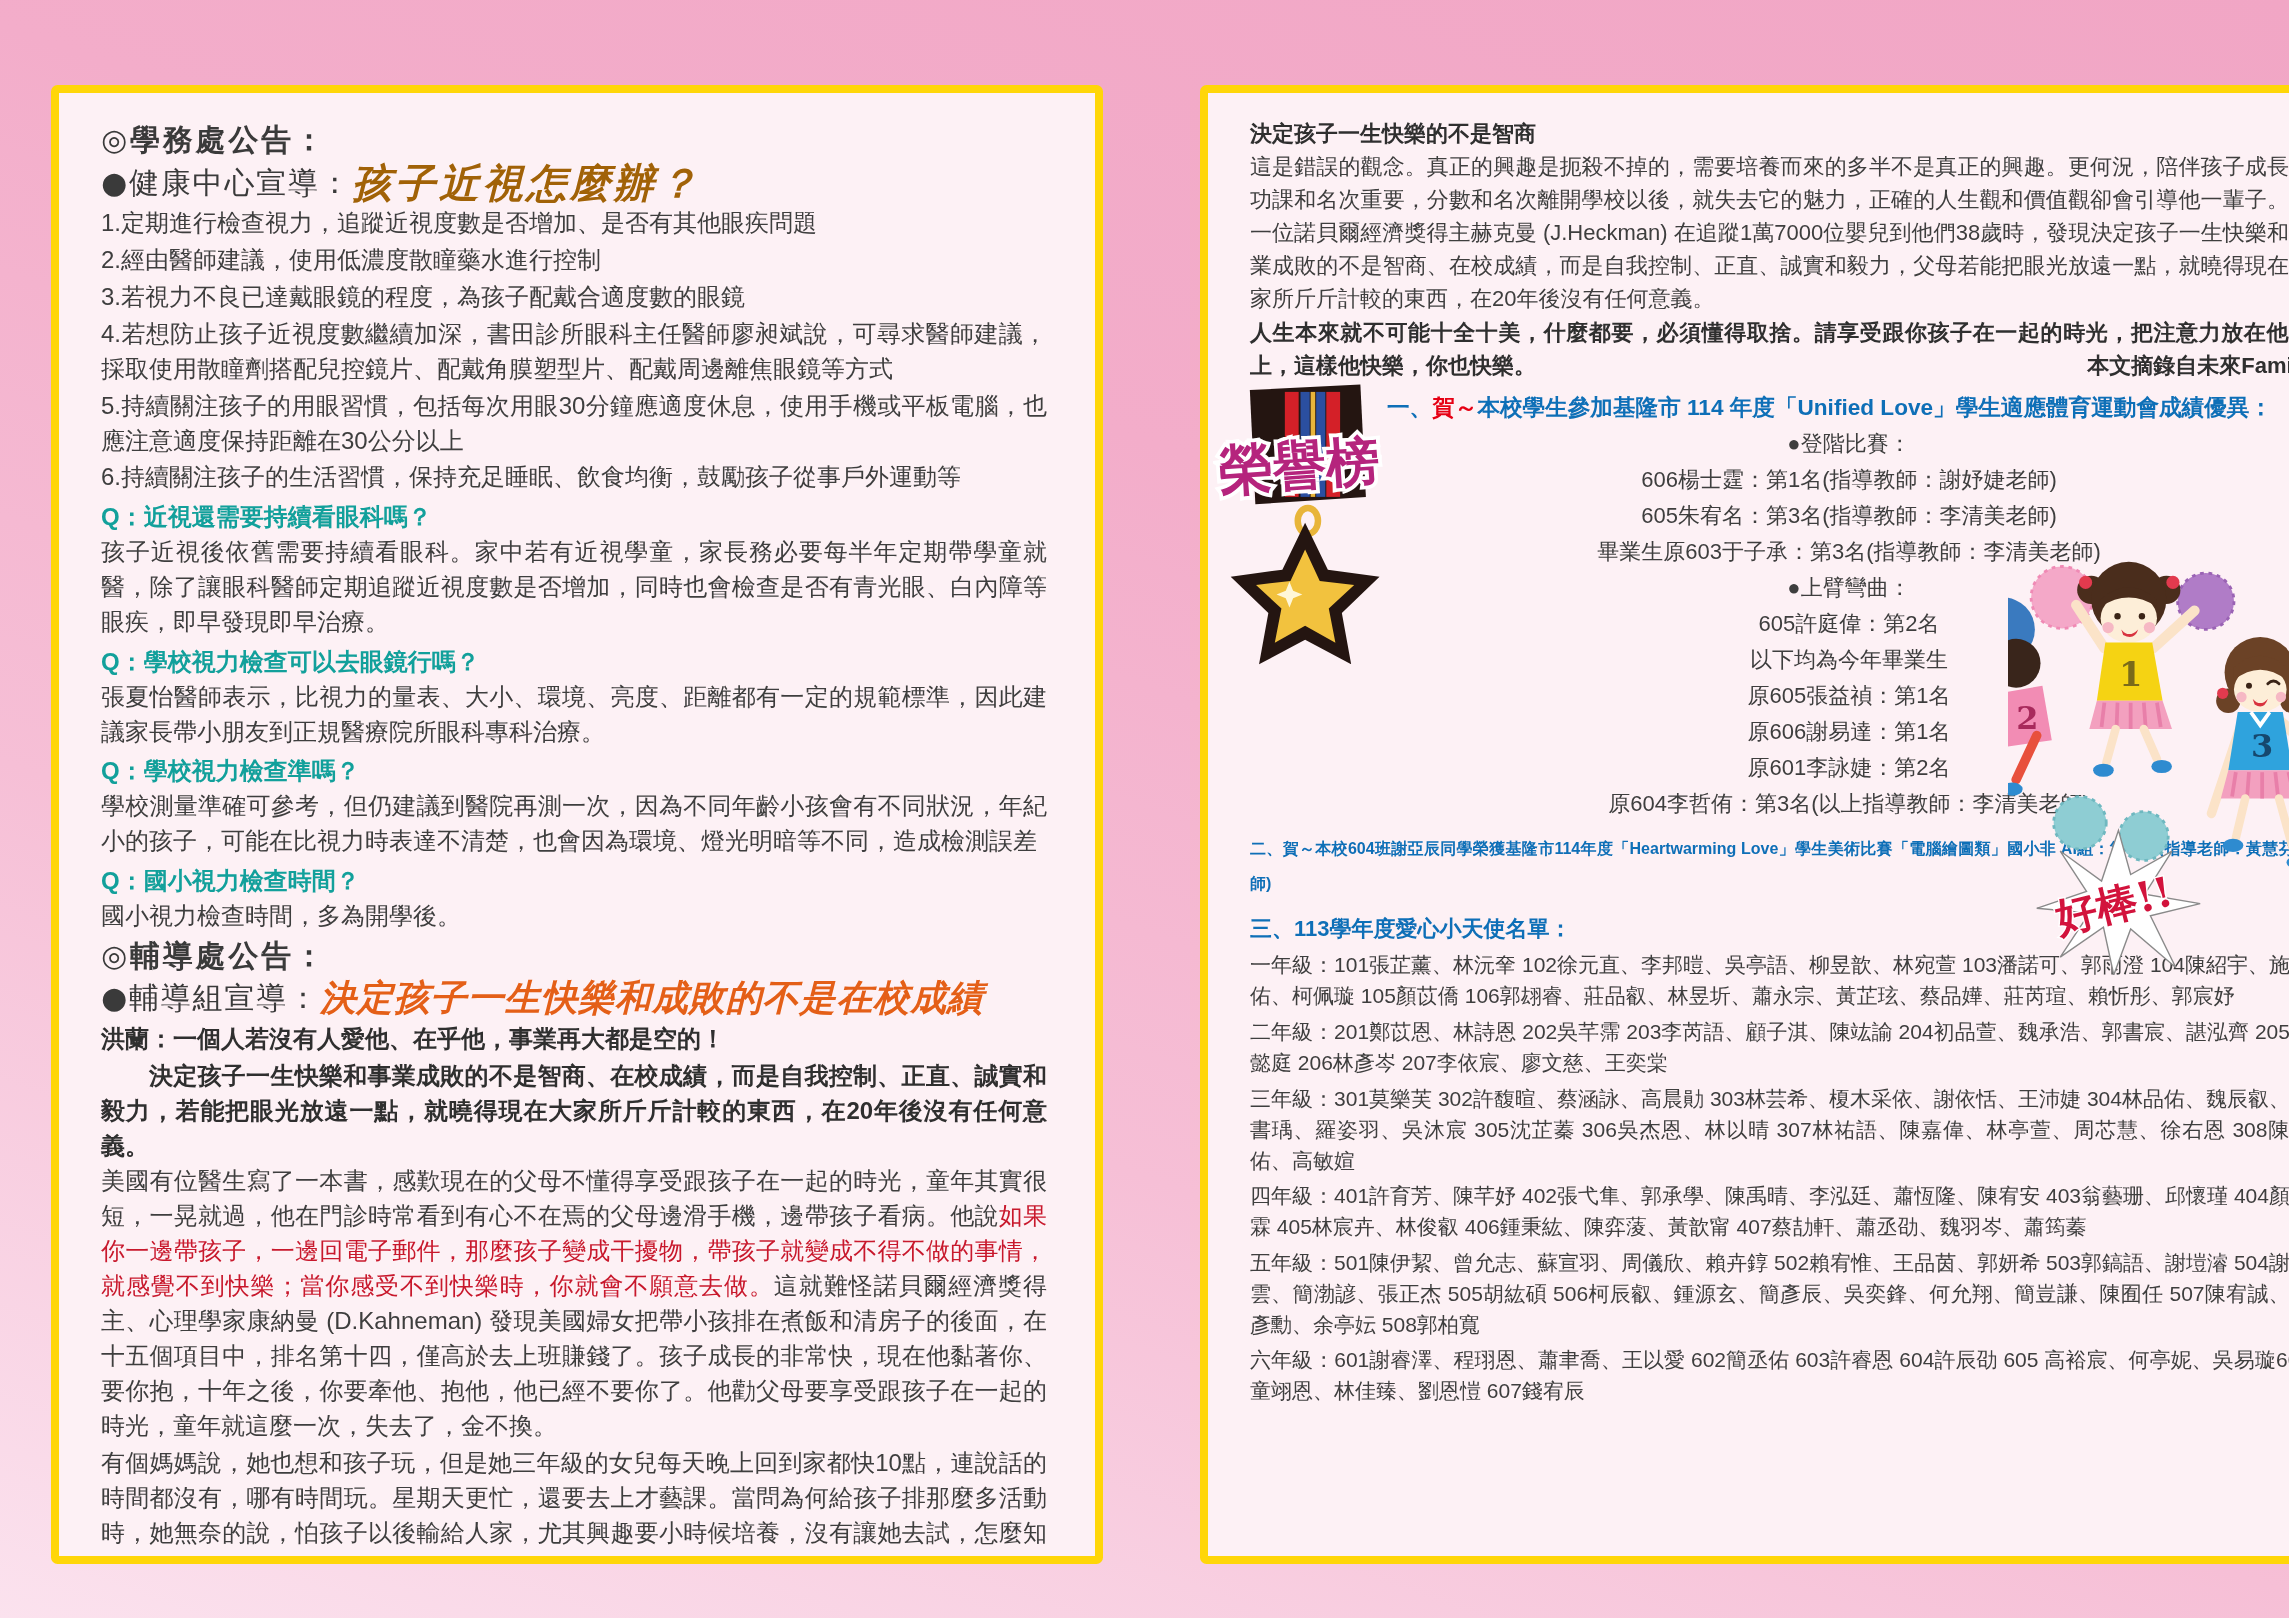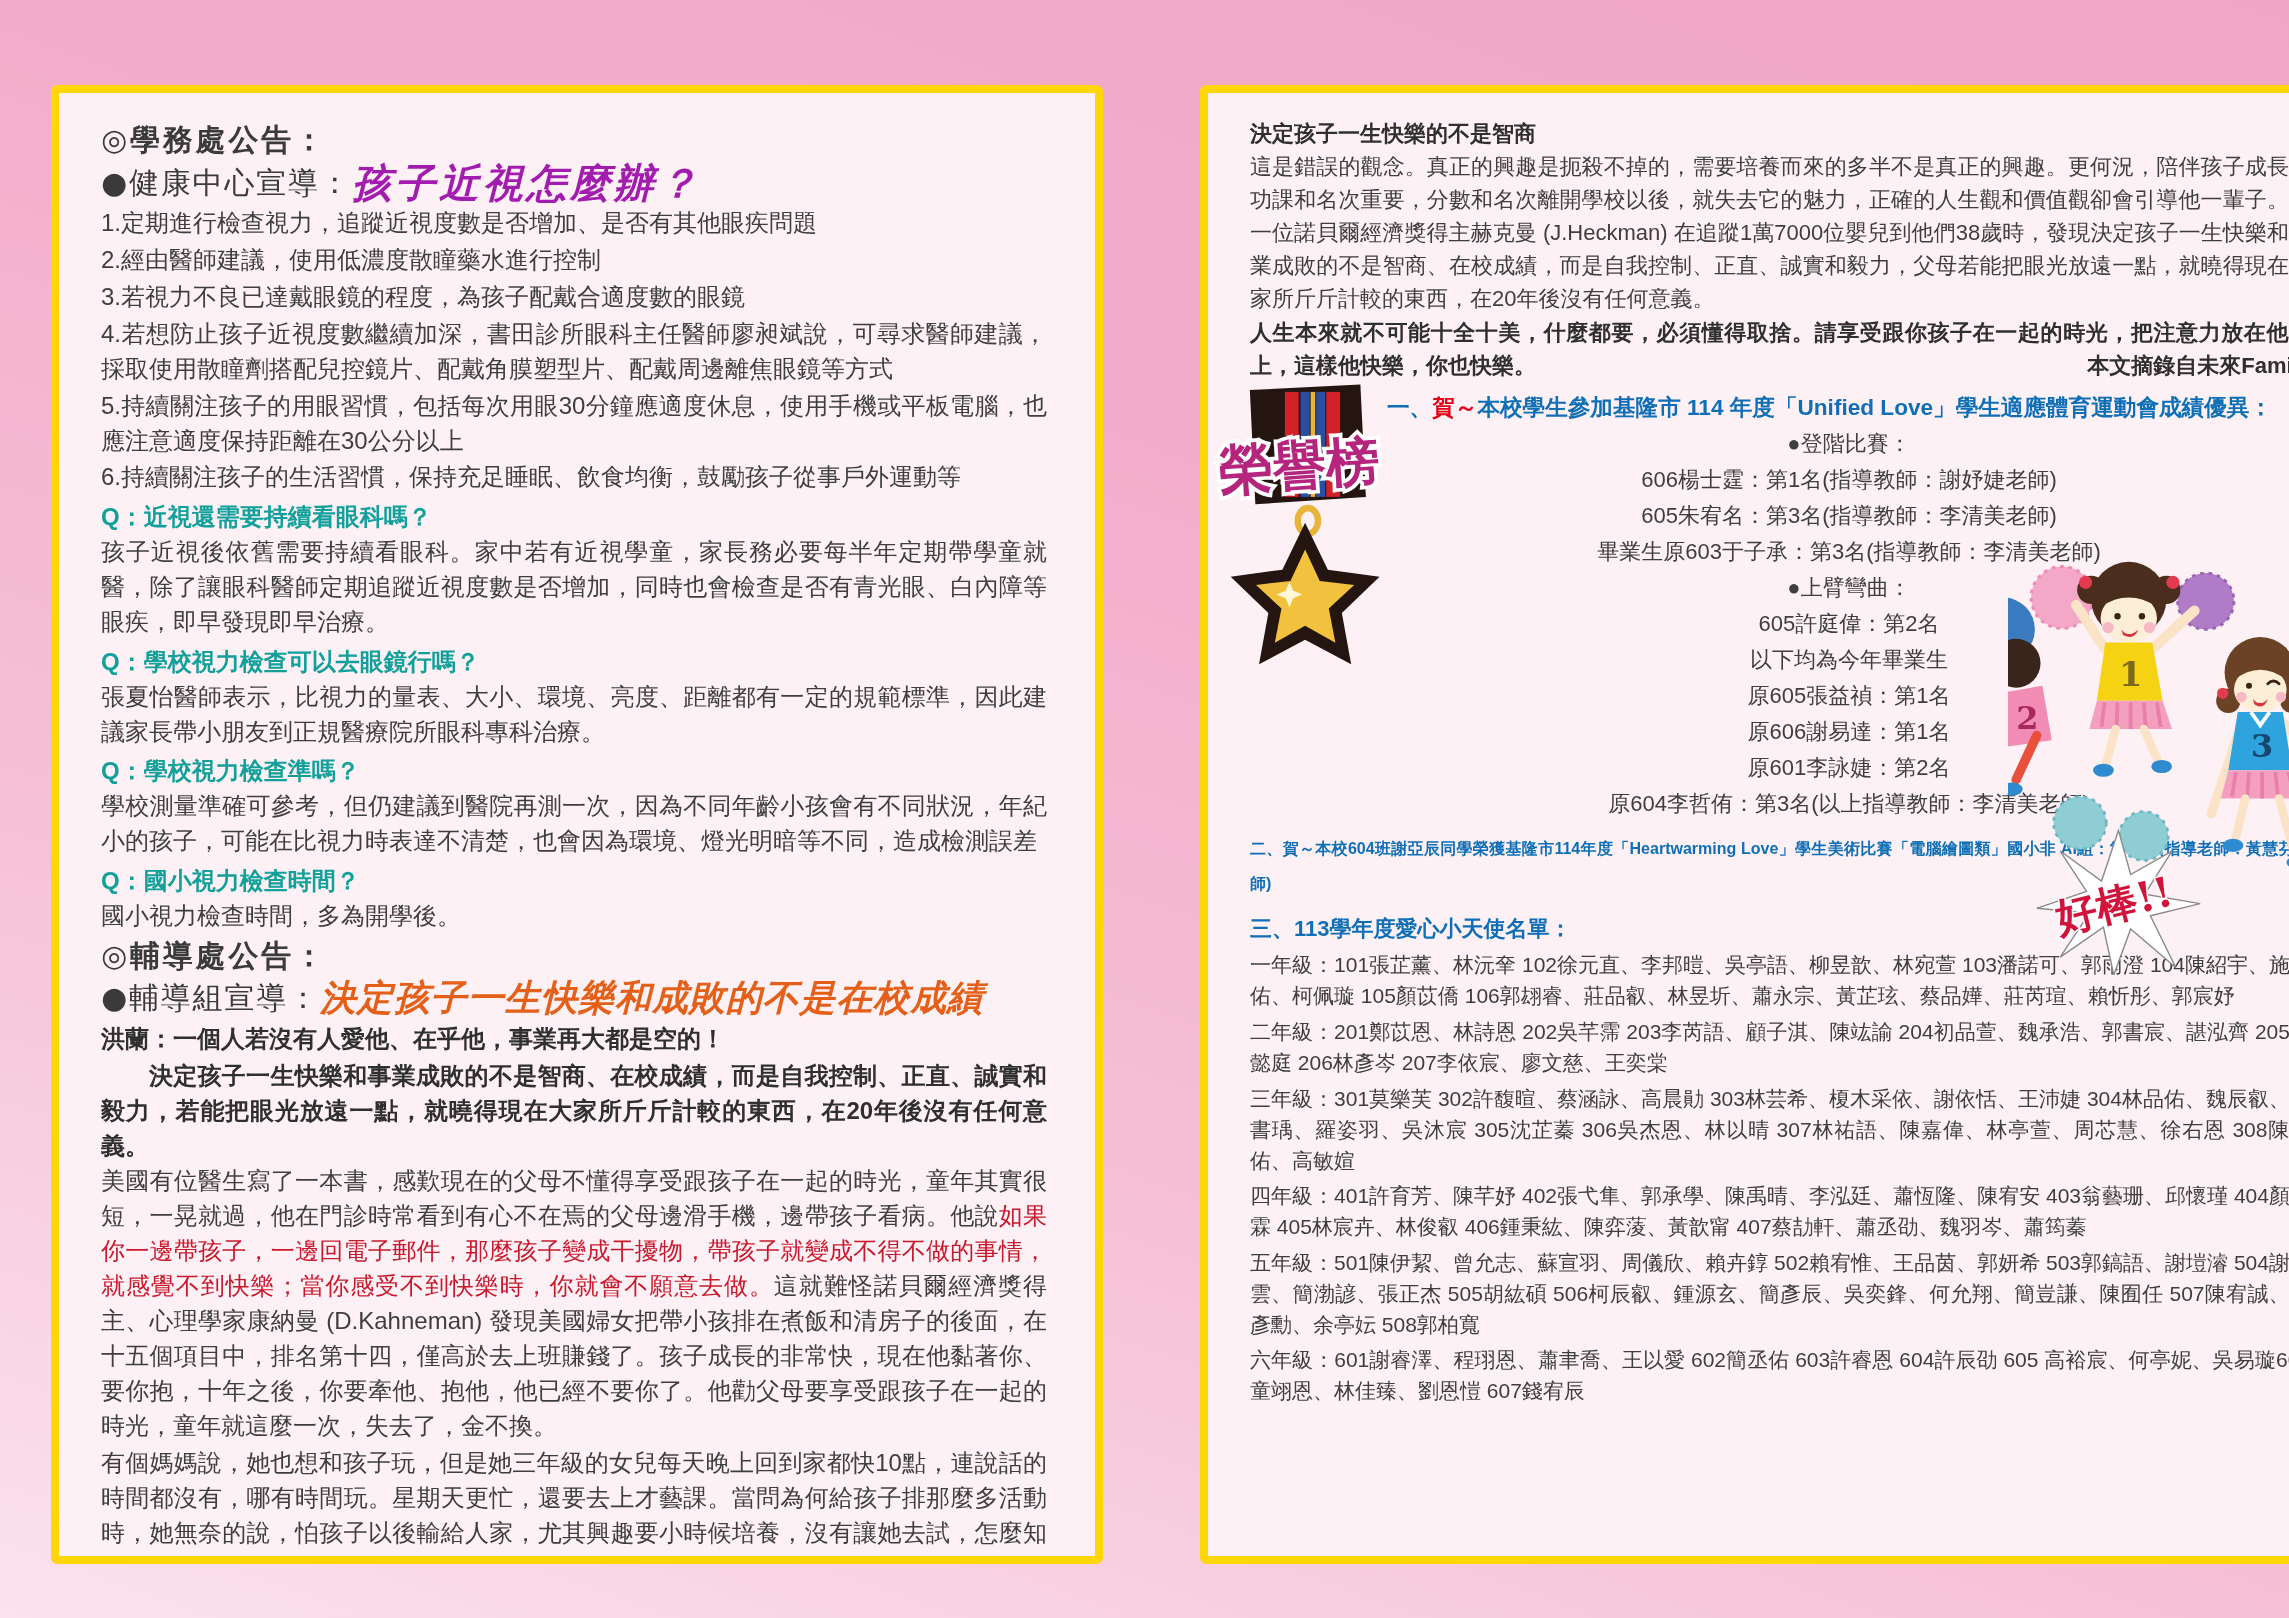--- a/index.html
+++ b/index.html
@@ -13,21 +13,21 @@
     border:8.3px solid #ffd608;border-radius:6.5px;overflow:hidden;
     text-align:justify;
   }
   .page-left{left:51px;top:85px;width:1052px;height:1479px;padding:26px 48px 22px 42px;font-size:24px;line-height:35px;}
   .page-right{left:1200px;top:85px;width:1161px;height:1479px;padding:24px 42px 18.5px 42px;font-size:22px;line-height:33px;}
   p{margin:0;}
   .body-p{margin:0 0 1.8px 0;}
   .dept-title{font-family:"DejaVu Serif",serif;font-weight:bold;font-size:30px;line-height:42px;letter-spacing:2.8px;color:#3a3a3a;}
   .promo-line{margin:1.8px 0 5.5px 0;white-space:nowrap;}
   .promo-label{font-family:"DejaVu Serif",serif;font-weight:normal;font-size:30px;letter-spacing:1.8px;color:#3a3a3a;vertical-align:middle;}
-  .health-title{font-family:"DejaVu Serif",serif;font-style:italic;font-weight:bold;font-size:40px;color:#a21caf;letter-spacing:3.7px;vertical-align:middle;}
+  .health-title{font-family:"DejaVu Serif",serif;font-style:italic;font-weight:bold;font-size:40px;color:#a16207;letter-spacing:3.7px;vertical-align:middle;}
   .counsel-title{font-family:"DejaVu Serif",serif;font-style:italic;font-weight:bold;font-size:36px;color:#e45f17;letter-spacing:0.9px;vertical-align:middle;}
   .qa-q{color:#12a09b;font-weight:bold;margin-top:4.6px;}
   .bold-line{font-weight:bold;color:#2f2f2f;margin-top:1.8px;}
   .indent2{text-indent:2em;}
   .red-inline{color:#c8182c;}
   .r-title{font-weight:bold;color:#2f2f2f;}
   .r-para{margin-bottom:0.9px;}
   .r-para-bold{font-weight:bold;color:#2f2f2f;position:relative;padding-right:0;}
   .source-tag{position:absolute;right:0;bottom:0;font-weight:bold;color:#2f2f2f;}
   .honor-section{position:relative;margin-top:7.4px;padding-left:137px;min-height:286px;}

